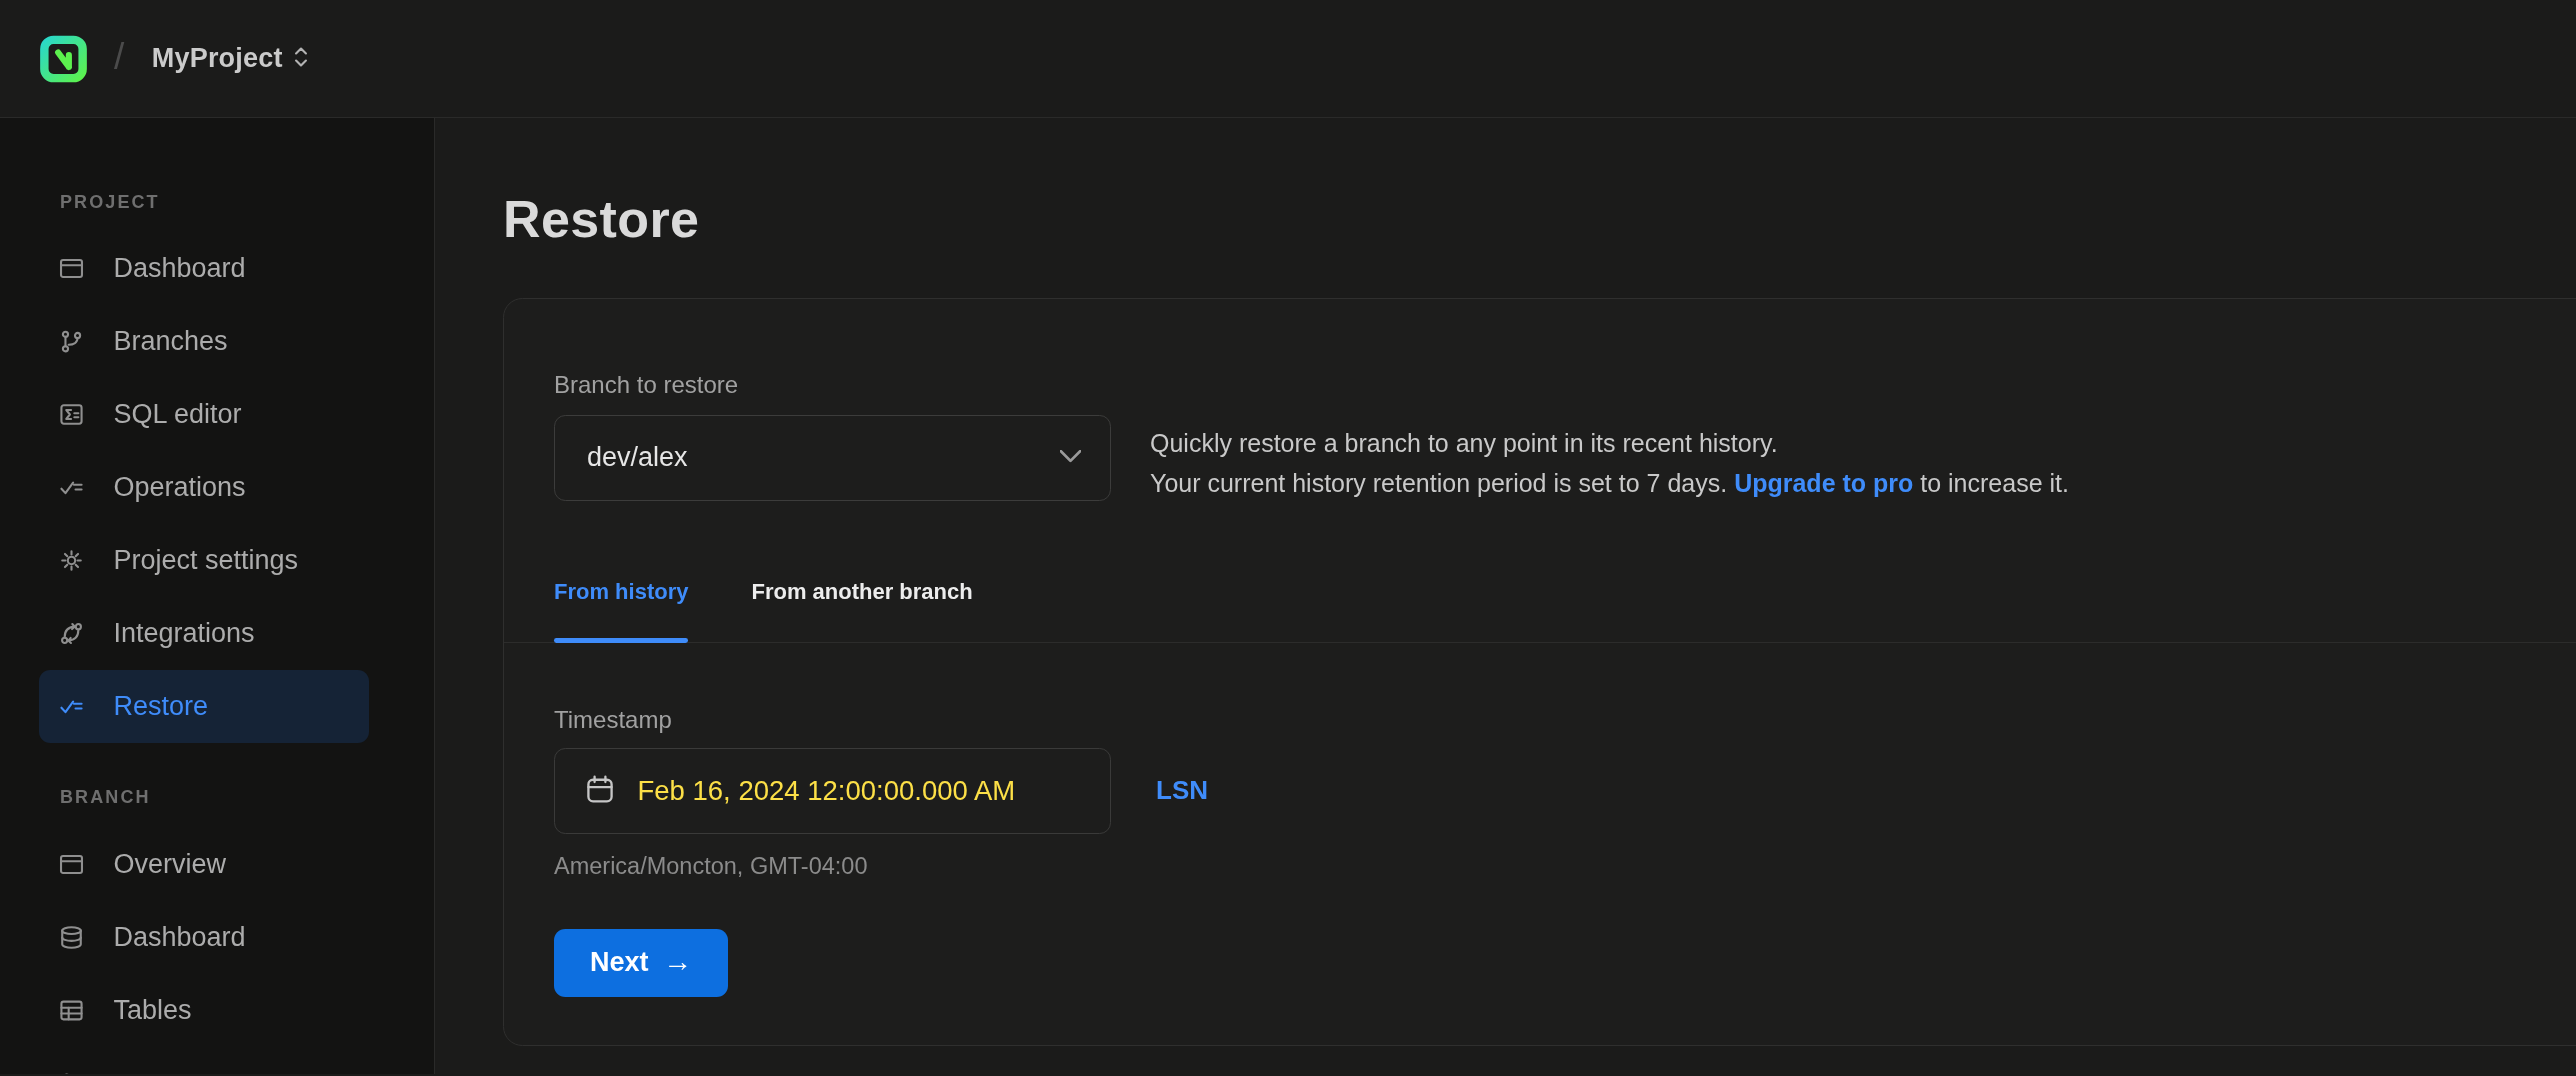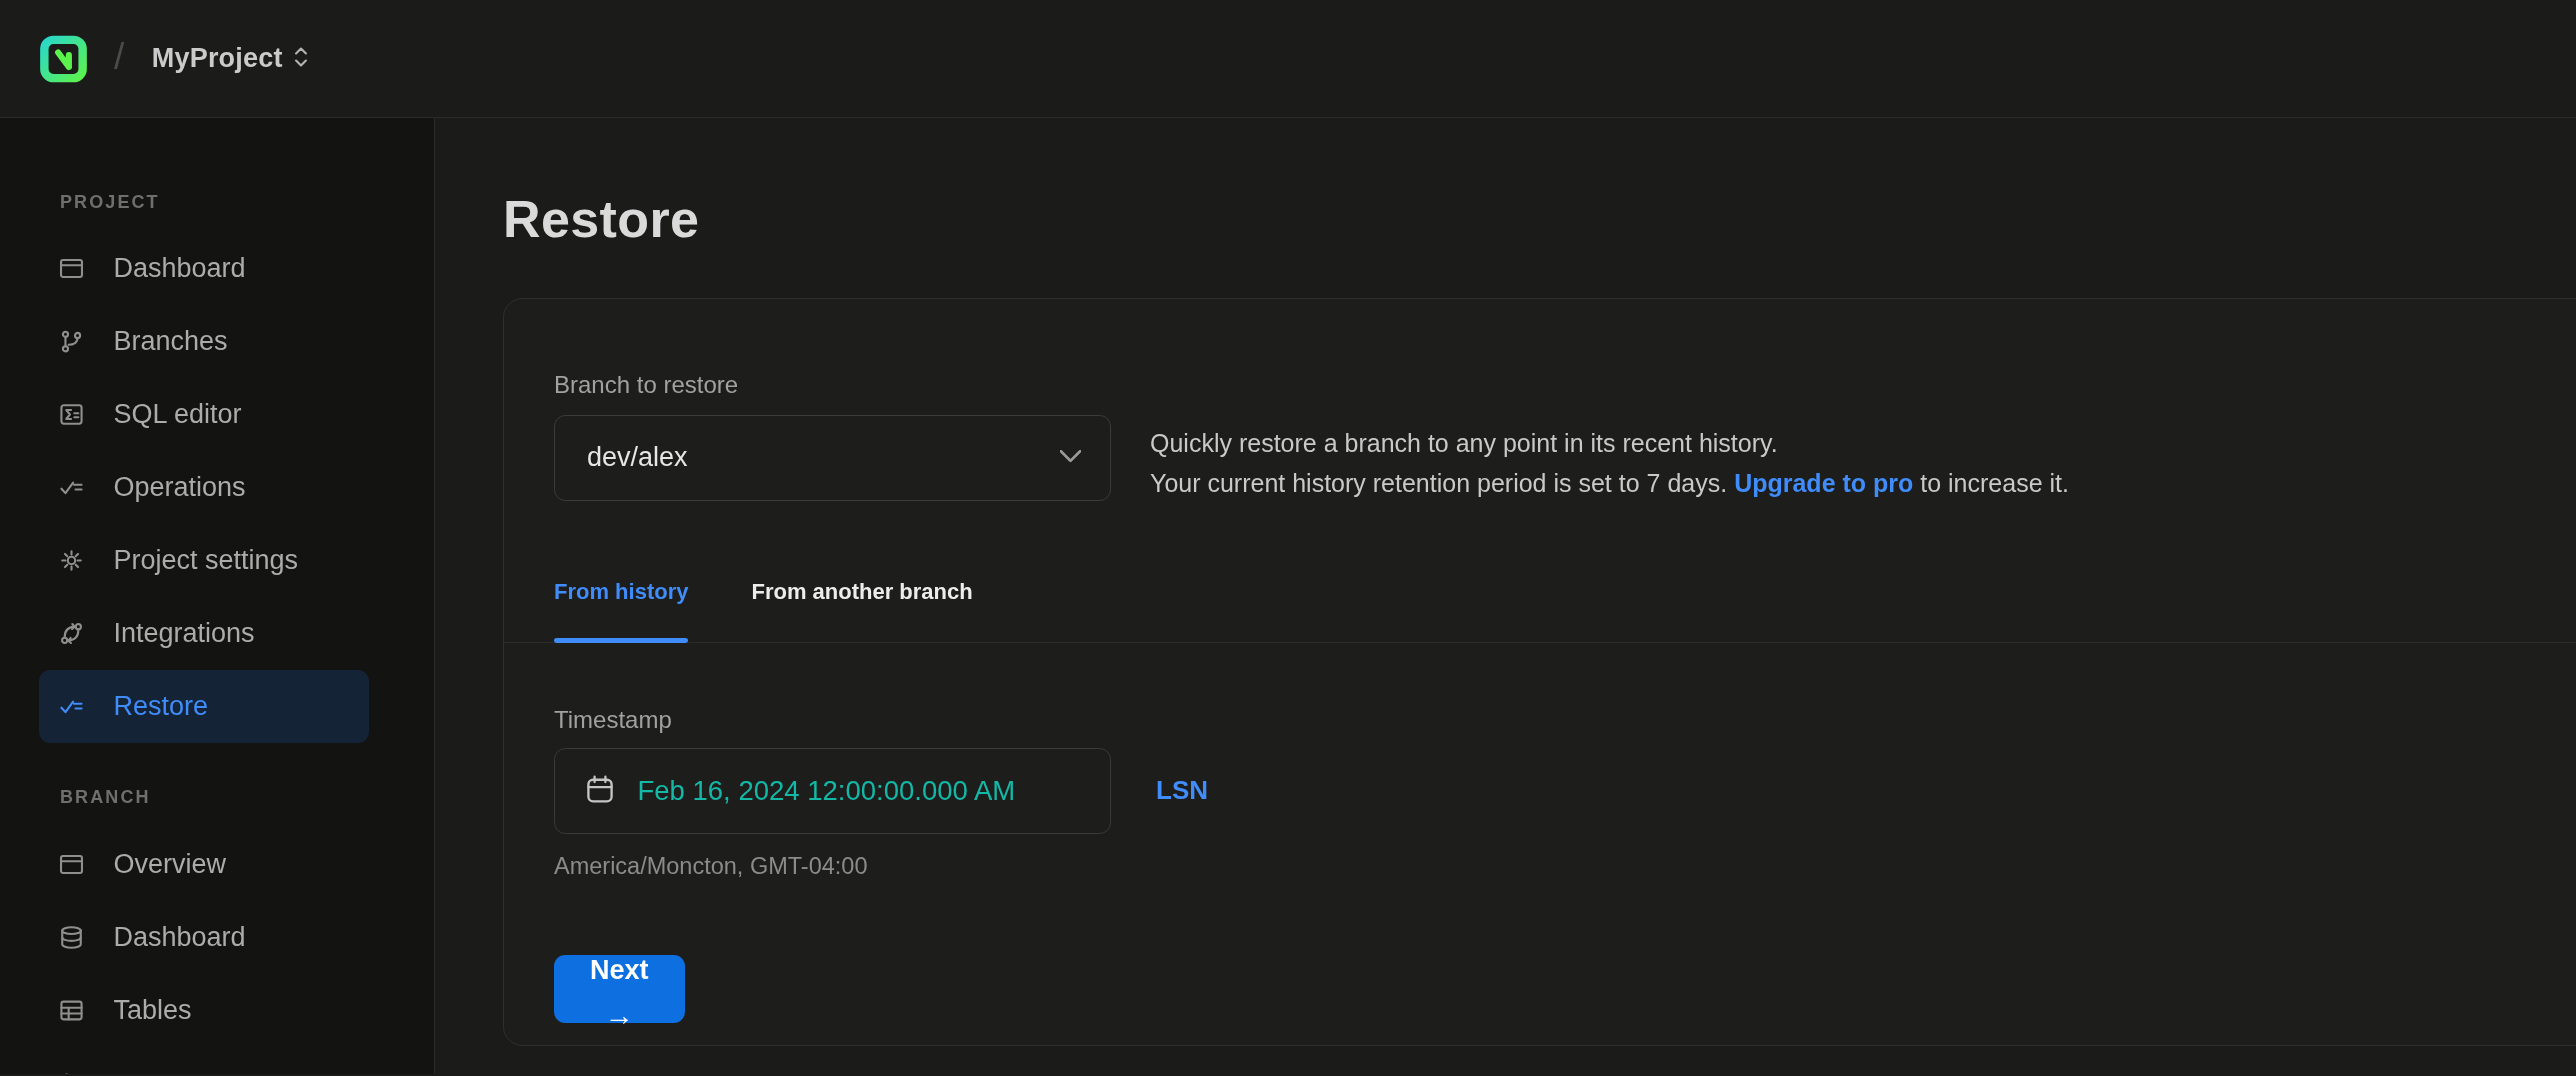--- a/index.html
+++ b/index.html
@@ -82,30 +82,29 @@
     content:""; position:absolute; left:0; right:0; bottom:-1.6px;
     height:4.9px; border-radius:2.4px; background:var(--accent);
   }
   
   .ts-label { margin-top:61px; font-size:24px; color:#a1a1a1; height:31px; line-height:31px; margin-bottom:13px; }
   .ts-input {
     width:557px; height:86px; border:1.6px solid #3a3a39; border-radius:11.3px;
     display:flex; align-items:center; gap:21px; padding:0 24px 0 27.5px;
     cursor:text; background:transparent;
   }
-  .ts-value { font-size:27.5px; color:#14b8a6; white-space:nowrap; }
+  .ts-value { font-size:27.5px; color:#fde047; white-space:nowrap; }
   .cal-icon { color:#c6c6c6; flex:0 0 34px; display:block; }
   .lsn { margin-left:45px; font-size:26px; font-weight:600; color:var(--accent); text-decoration:none; cursor:pointer; }
   .tz { margin-top:18px; font-size:23.5px; color:#8b8b8b; height:29px; line-height:29px; }
   .next-btn {
-    margin-top:74px; height:68px; padding:0 36px; border:none; border-radius:11.3px;
+    margin-top:48px; height:68px; padding:0 36px; border:none; border-radius:11.3px;
     background:var(--btn); color:#fff; font-family:inherit;
     font-size:27px; font-weight:700; display:inline-flex; align-items:center; gap:14.6px;
     cursor:pointer;
-    flex-direction:column;
   }
   .next-arrow { font-size:29px; font-weight:400; transform:translateY(-0.8px); }
 </style>
 </head>
 <body>
 
 <header class="topbar">
   <a style="display:block;">
     <svg class="logo" viewBox="0 0 64 64">
       <defs>

